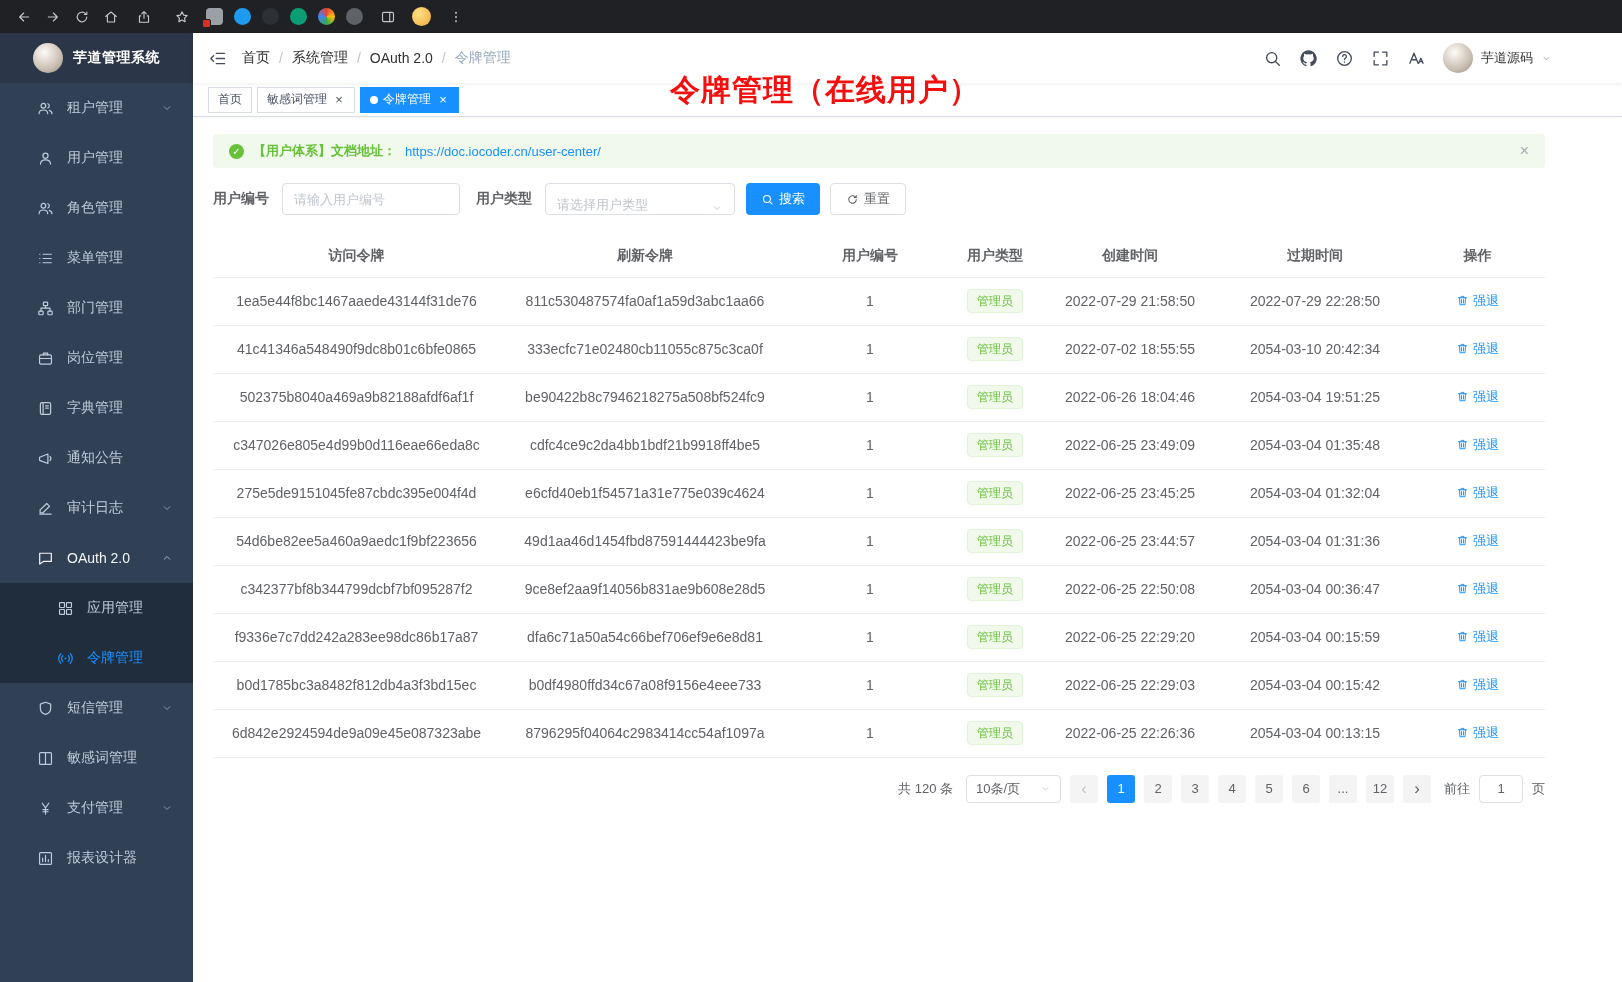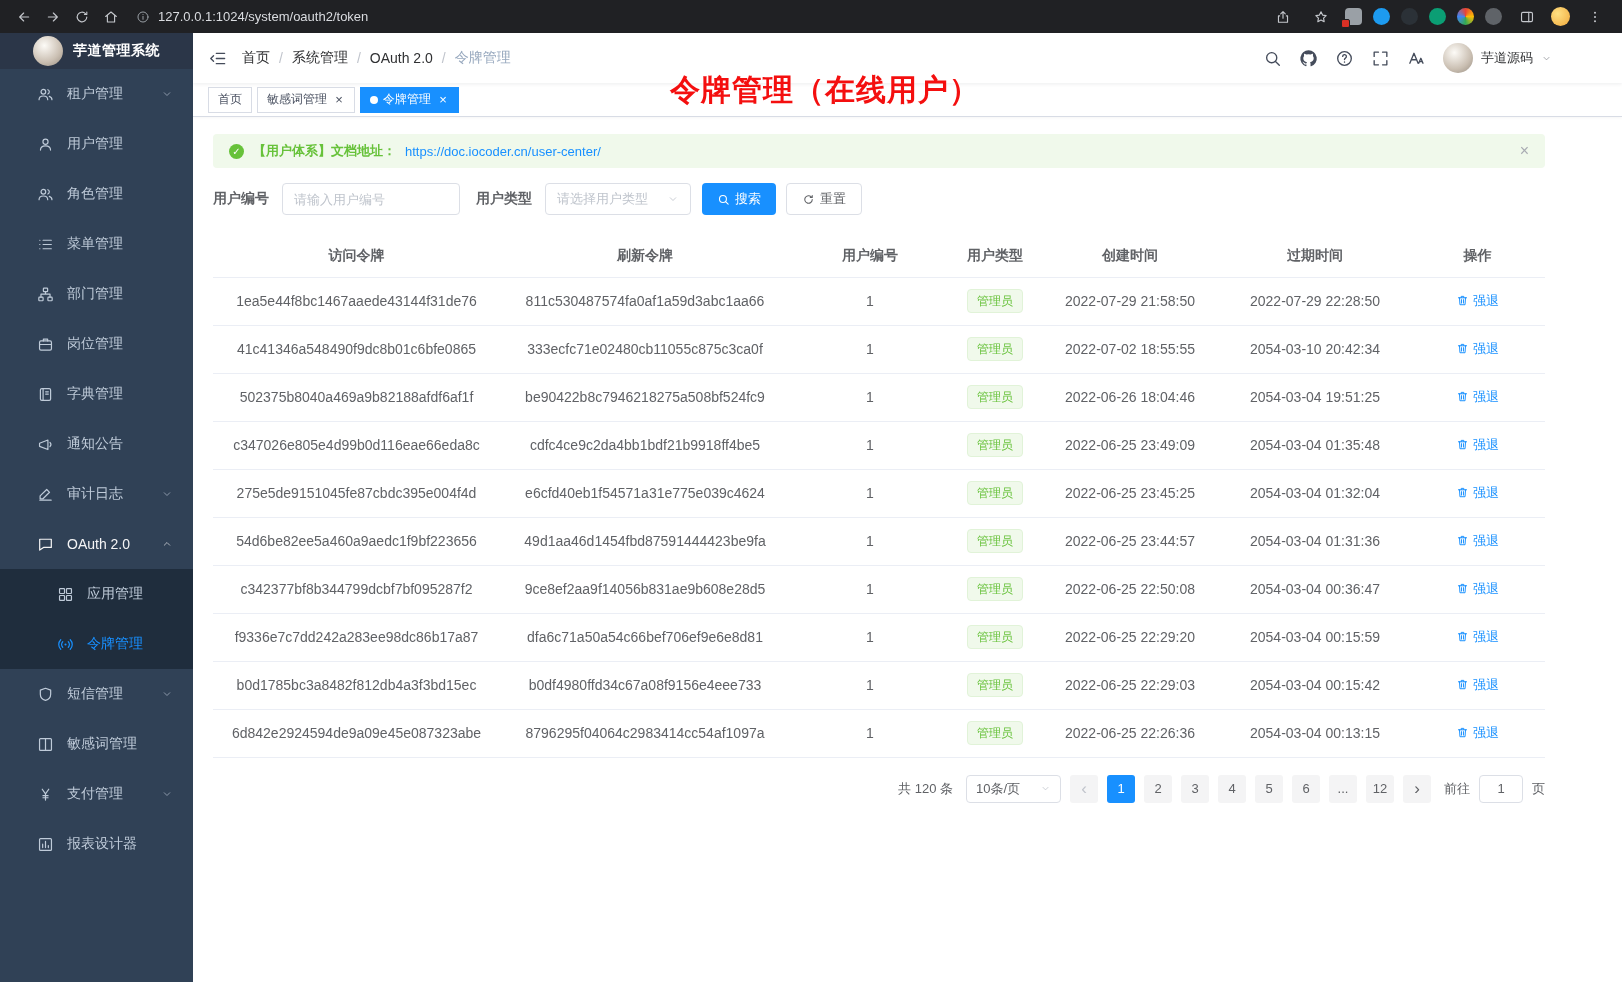--- a/index.html
+++ b/index.html
@@ -21,21 +21,21 @@
   .e1{background:#9aa0a6;border-radius:4px}
   .badge{position:absolute;left:-4px;bottom:-3px;width:9px;height:9px;background:#d93025;border-radius:2px;border:1px solid #202124}
   .e2{background:#1d9bf0}.e3{background:#2b3137}.e4{background:#0b9e74}
   .e5{background:conic-gradient(#ea4335,#fbbc04,#34a853,#4285f4,#ea4335)}
   .e6{background:#5f6368}
   .b-avatar{width:19px;height:19px;border-radius:50%;background:radial-gradient(circle at 35% 35%,#ffe082,#f0a93c);cursor:pointer}
 
   
   .app{display:flex;height:949px}
   .sidebar{width:193px;background:var(--sidebar);flex-shrink:0;display:flex;flex-direction:column;overflow:hidden}
-  .logo-row{height:36px;display:flex;align-items:center;justify-content:center;gap:10px;background:#2b3648;flex-shrink:0;cursor:pointer}
+  .logo-row{height:50px;display:flex;align-items:center;justify-content:center;gap:10px;background:#2b3648;flex-shrink:0;cursor:pointer}
   .avatar{width:30px;height:30px;border-radius:50%;background:radial-gradient(circle at 38% 32%,#fdfbf7,#cabfb2 60%,#958b7f);flex-shrink:0}
   .logo-title{color:#fff;font-size:14px;font-weight:700;letter-spacing:.5px}
   .menu{flex:1}
   .menu-item{height:50px;display:flex;align-items:center;gap:13px;padding:0 20px 0 37px;color:#bfcbd9;font-size:14px;cursor:pointer;white-space:nowrap}
   .mi-ic{width:17px;height:17px;flex-shrink:0}
   .menu-item .chev{width:12px;height:12px;margin-left:auto;opacity:.75}
   .chev.up{transform:rotate(180deg)}
   .menu-item.expanded{color:#f4f4f5}
   .submenu{background:var(--submenu)}
   .menu-item.sub{padding-left:57px}
@@ -73,21 +73,21 @@
   .alert-text{color:var(--success);font-size:13px;font-weight:700}
   .alert-link{color:var(--accent);font-size:13px;text-decoration:none;cursor:pointer}
   .alert-close{margin-left:auto;color:#a8abb2;font-size:16px;cursor:pointer;line-height:1}
   .alert-close::before{content:"×"}
 
   .filters{display:flex;align-items:center;margin-top:15px;font-size:14px}
   .f-label{font-weight:700;color:#606266;margin-right:13px;white-space:nowrap}
   .lbl2{margin-left:16px}
   .f-input{width:178px;height:32px;border:1px solid #dcdfe6;border-radius:4px;padding:0 11px;font-size:13px;color:#606266;background:#fff;outline:none;font-family:inherit}
   input.f-input::placeholder{color:#bfc4cc}
-  .f-select{width:146px;display:flex;align-items:center;justify-content:space-between;cursor:pointer}
+  .f-select{width:190px;display:flex;align-items:flex-end;justify-content:space-between;cursor:pointer}
   .f-select .placeholder{color:#bfc4cc}
   .f-select .chev{width:12px;height:12px;color:#c0c4cc}
   .btn{height:32px;border:none;border-radius:4px;display:inline-flex;align-items:center;gap:5px;padding:0 15px;font-size:13px;cursor:pointer;font-family:inherit}
   .btn .ic{width:13px;height:13px;stroke-width:2}
   .btn-primary{background:var(--accent);color:#fff;margin-left:11px}
   .btn-plain{background:#fff;border:1px solid #dcdfe6;color:#606266;margin-left:10px}
 
   .tkn-table{width:100%;border-collapse:collapse;margin-top:21px;table-layout:fixed}
   .tkn-table th{height:41px;font-size:14px;color:#606266;font-weight:700;border-bottom:1px solid #ebeef5;text-align:center;white-space:nowrap}
   .tkn-table td{height:48px;font-size:14px;color:#606266;text-align:center;border-bottom:1px solid #ebeef5;white-space:nowrap;overflow:hidden}
@@ -256,26 +256,20 @@
   <span class="bnav">
       <svg class="ic">
         <use href="#i-reload"></use>
       </svg>
     </span>
   <span class="bnav">
       <svg class="ic">
         <use href="#i-home"></use>
       </svg>
     </span>
-  <div class="urlzone">
-    <svg class="ic">
-        <use href="#i-info"></use>
-      </svg>
-    <span>127.0.0.1:1024/system/oauth2/token</span>
-  </div>
   <div class="bright">
     <span class="bnav">
         <svg class="ic">
           <use href="#i-share"></use>
         </svg>
       </span>
     <span class="bnav">
         <svg class="ic">
           <use href="#i-star"></use>
         </svg>

